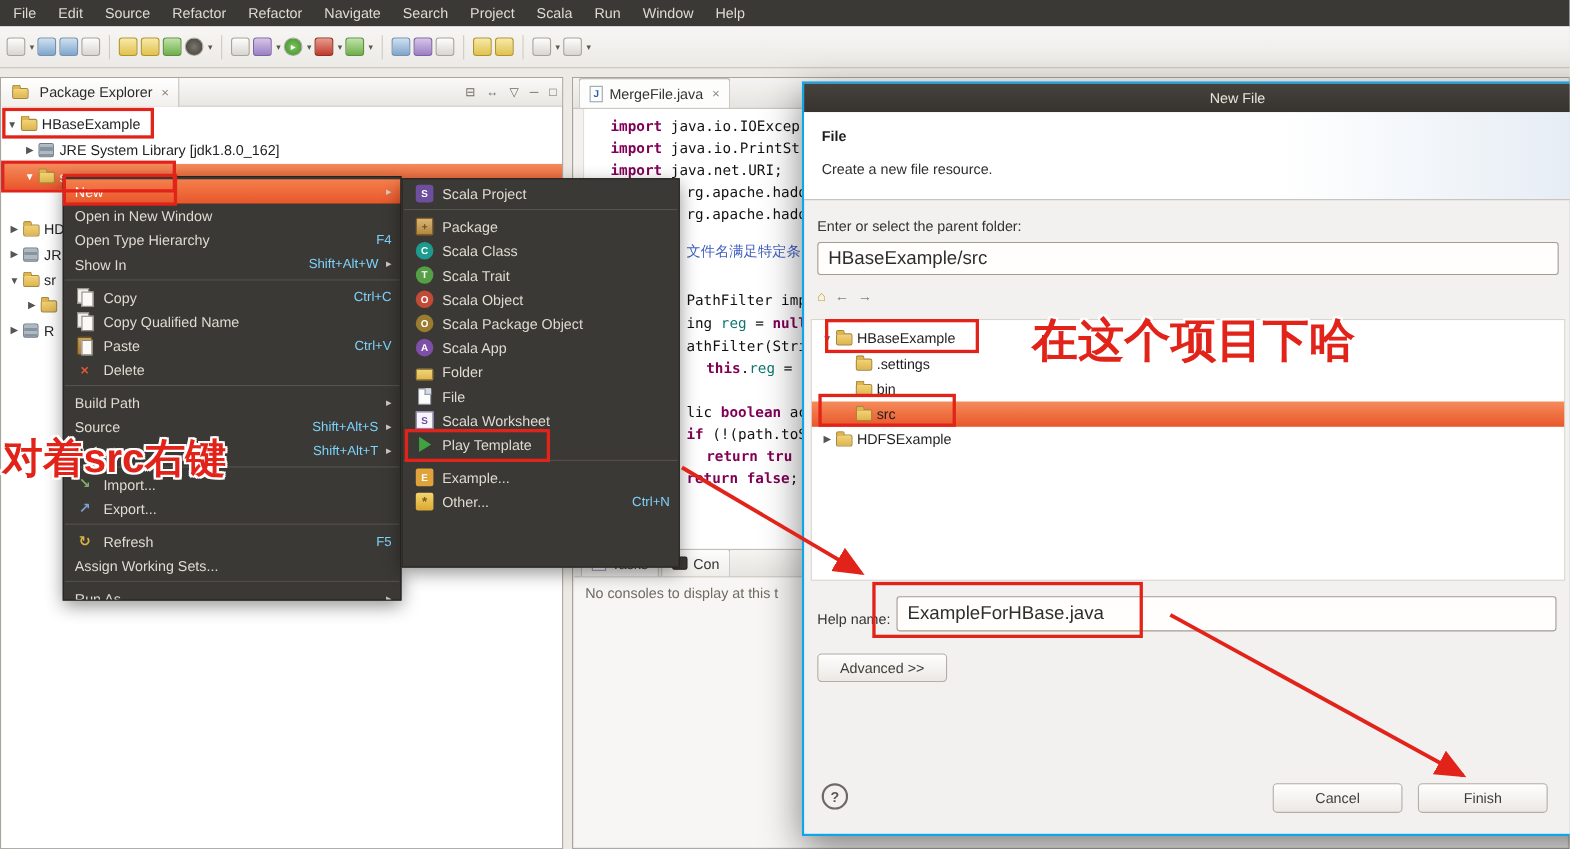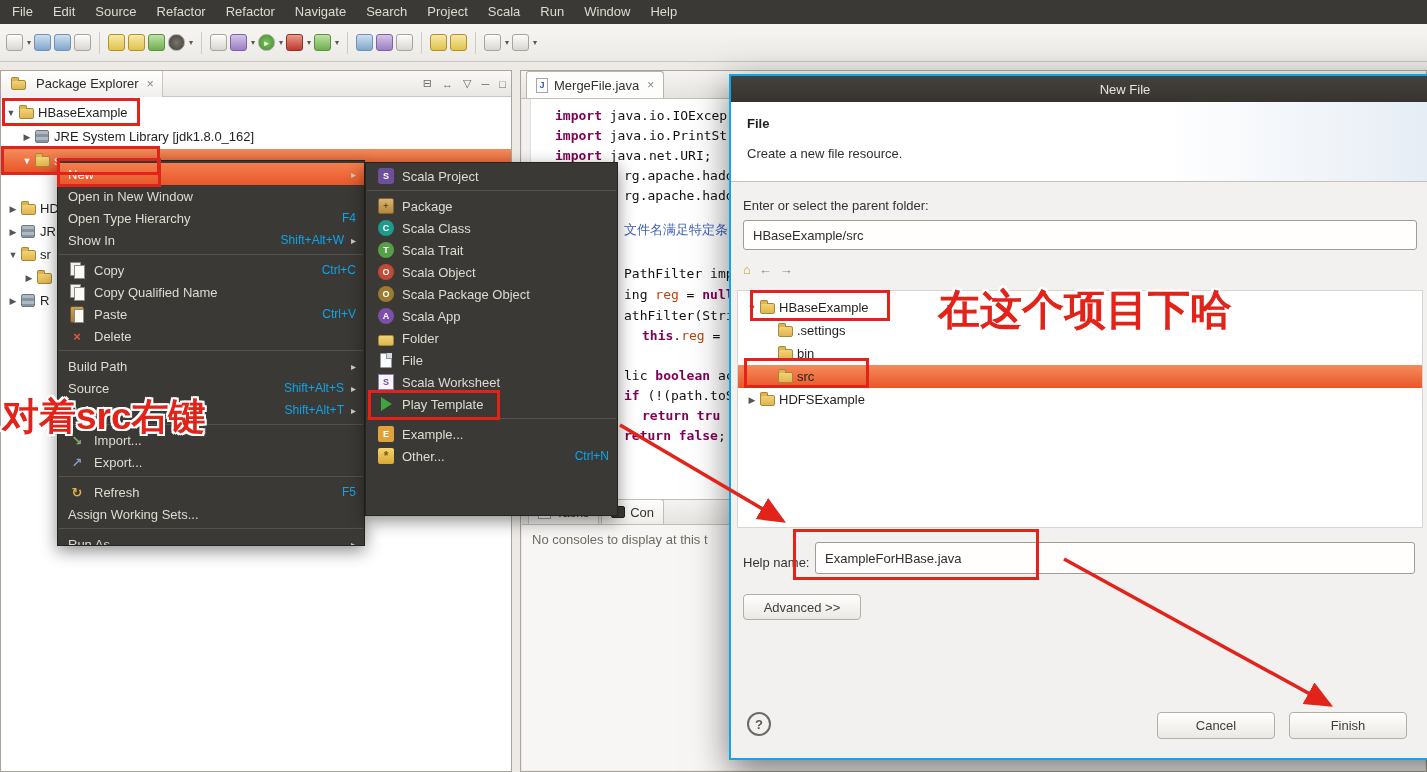--- a/index.html
+++ b/index.html
@@ -38,21 +38,21 @@
 .fold{width:15px;height:11px;background:linear-gradient(#F2D377,#E0B54E);border:1px solid #A5873A;border-radius:2px;position:relative;flex:0 0 15px;margin:2px 4px 0 2px}
 .fold::before{content:"";position:absolute;left:-1px;top:-4px;width:6px;height:3px;background:#E0B54E;border:1px solid #A5873A;border-bottom:none;border-radius:2px 2px 0 0}
 .libicon{width:14px;height:13px;background:repeating-linear-gradient(#AEB9C2 0 3px,#8794A0 3px 6px);border:1px solid #6B7885;border-radius:2px;flex:0 0 14px;margin:0 5px 0 2px}
 
 
 .dmenu{position:absolute;background:#3B3935;border:1px solid #26241F;box-shadow:0 5px 16px rgba(0,0,0,.45);padding-top:2px;overflow:hidden}
 #cmenu{left:57px;top:160px;width:308px;height:386px;z-index:40}
 #smenu{left:365px;top:162px;width:253px;height:354px;z-index:41}
 .mrow,.srow{height:22px;display:flex;align-items:center;color:#DFDBD2;padding:0 8px 0 10px}
 .mrow.sel{background:linear-gradient(#F57F4D,#E8572A);color:#fff}
-.msc{margin-left:auto;color:#0ea5e9;font-size:12px}
+.msc{margin-left:auto;color:#7dd3fc;font-size:12px}
 .marr{color:#CFCAC0;font-size:10px;margin-left:auto}
 .msc + .marr{margin-left:7px}
 .msep{height:1px;background:#55524B;margin:3px 1px 4px 1px}
 .mico{width:18px;height:16px;flex:0 0 18px;position:relative;margin-right:8px;display:flex;align-items:center;justify-content:center;font-weight:bold;font-size:13px}
 .mico.copy::before{content:"";position:absolute;left:2px;top:0;width:9px;height:12px;background:#F2F1ED;border:1px solid #8F8A80}
 .mico.copy::after{content:"";position:absolute;left:6px;top:3px;width:9px;height:12px;background:#FBFAF8;border:1px solid #8F8A80}
 .mico.paste::before{content:"";position:absolute;left:2px;top:0;width:12px;height:15px;background:linear-gradient(#C9A05B,#A87E3E);border:1px solid #70541F;border-radius:2px}
 .mico.paste::after{content:"";position:absolute;left:6px;top:3px;width:8px;height:12px;background:#FBFAF8;border:1px solid #8F8A80}
 .mico.del{color:#E25A3A}
 .mico.imp{color:#7FB069}
@@ -83,21 +83,21 @@
 #etabs{height:28px;background:linear-gradient(#F5F4F2,#E6E4E0);border-bottom:1px solid #C2BDB5;display:flex;align-items:flex-end;padding-left:5px}
 .etab{height:27px;display:flex;align-items:center;gap:6px;background:#FDFDFC;border:1px solid #B9B4AC;border-bottom:none;border-radius:3px 3px 0 0;padding:0 9px}
 .ic-jfile{width:12px;height:15px;background:#FDFDFC;border:1px solid #9AA5B5;display:flex;align-items:center;justify-content:center}
 .ic-jfile::after{content:"J";color:#2A5DB0;font-size:9px;font-weight:bold}
 #ecode{position:absolute;left:1px;top:28px;right:1px;height:400px;background:#fff;overflow:hidden}
 .gutter{position:absolute;left:0;top:0;width:9px;height:100%;background:#F2F1EF;border-right:1px solid #E0DEDA}
 .gmark{position:absolute;left:1px;width:6px;height:6px;background:#C8882F}
 .cl{position:absolute;font-family:"DejaVu Sans Mono","Liberation Mono",monospace;font-size:13px;white-space:pre;line-height:18px}
 .cl .k{color:#7F0055;font-weight:bold}
 .cl .p{color:#111}
-.cl .f{color:#c2410c}
+.cl .f{color:#0f766e}
 .cl .c{color:#3F5FBF}
 #btabs{position:absolute;left:1px;top:428px;right:1px;height:26px;background:linear-gradient(#F5F4F2,#E6E4E0);border-top:1px solid #C2BDB5;border-bottom:1px solid #C2BDB5;display:flex;align-items:flex-end;padding-left:6px;gap:2px}
 .btab{height:25px;display:flex;align-items:center;gap:5px;padding:0 9px;border:1px solid #C2BDB5;border-bottom:none;border-radius:3px 3px 0 0;background:linear-gradient(#FDFDFC,#EFEDEA)}
 .ic-tasks{width:13px;height:14px;background:#fff;border:1px solid #98A2B0;display:flex;align-items:center;justify-content:center}
 .ic-tasks::after{content:"✓";color:#2A6CB5;font-size:9px;font-weight:bold}
 .ic-console{width:14px;height:12px;background:#3E3B36;border:1px solid #23211E;border-radius:2px}
 #bcontent{position:absolute;left:1px;top:454px;right:1px;bottom:1px;background:#F7F6F4}
 .bmsg{padding:7px 10px;color:#6F6B64}
 
 
@@ -106,21 +106,21 @@
 .wbtn{position:absolute;top:4px;width:17px;height:17px;border-radius:50%;display:flex;align-items:center;justify-content:center;font-size:10px}
 .wbtn.min{right:36px;background:radial-gradient(#6A675F,#4A4740);color:#D8D4CA;border:1px solid #2E2C28}
 .wbtn.close{right:8px;background:radial-gradient(#F09A6A,#E25F2C);color:#3A1E10;border:1px solid #9C3F17;font-weight:bold}
 #dlg-head{position:absolute;left:0;top:26px;width:100%;height:80px;background:linear-gradient(90deg,#FFFFFF 55%,#E9EFF6 85%,#D9E3F0);border-bottom:1px solid #C5C0B8}
 #dlg-head .h1{position:absolute;left:16px;top:14px;font-weight:bold;color:#1E1E1E}
 #dlg-head .sub{position:absolute;left:16px;top:44px;color:#2F2F2F}
 .bigpage{position:absolute;right:42px;top:10px;width:34px;height:42px;background:#FDFDFD;border:1px solid #8FA3BC;border-radius:1px}
 .bigpage::before{content:"";position:absolute;right:-1px;top:-1px;width:10px;height:10px;background:#D9E3F0;border-left:1px solid #8FA3BC;border-bottom:1px solid #8FA3BC}
 .bigpage::after{content:"";position:absolute;left:5px;top:14px;width:20px;height:16px;background:repeating-linear-gradient(#B9C8DC 0 2px,transparent 2px 6px)}
 .dlabel{position:absolute;color:#333}
-.tin{position:absolute;background:#FFFEFC;border:1px solid #A39C91;border-radius:3px;font-size:13px;color:#2E2E2E;padding:0 9px;font-family:"Liberation Sans","DejaVu Sans",sans-serif}
+.tin{position:absolute;background:#FFFEFC;border:1px solid #A39C91;border-radius:3px;font-size:17px;color:#2E2E2E;padding:0 9px;font-family:"Liberation Sans","DejaVu Sans",sans-serif}
 #dnav{position:absolute;left:12px;top:186px;display:flex;gap:8px;font-size:13px}
 #dnav span{color:#7E8794}
 #dtree{position:absolute;left:6px;top:214px;width:686px;height:238px;background:#fff;border:1px solid #D8D4CE}
 .drow{position:absolute;left:0;width:684px;height:23px;display:flex;align-items:center;color:#1F1F1F}
 .btn{position:absolute;display:flex;align-items:center;justify-content:center;background:linear-gradient(#FEFEFD,#EBE9E5);border:1px solid #B4AEA4;border-radius:4px;color:#3F3E3A}
 .helpring{position:absolute;left:16px;top:636px;width:24px;height:24px;border:2px solid #6E6A63;border-radius:50%;display:flex;align-items:center;justify-content:center;color:#5C5853;font-weight:bold}
 
 
 .rbox{position:absolute;border:3px solid #E2231A;z-index:90;pointer-events:none}
 .rtext{position:absolute;color:#E2231A;font-weight:bold;z-index:95;pointer-events:none;white-space:nowrap;

